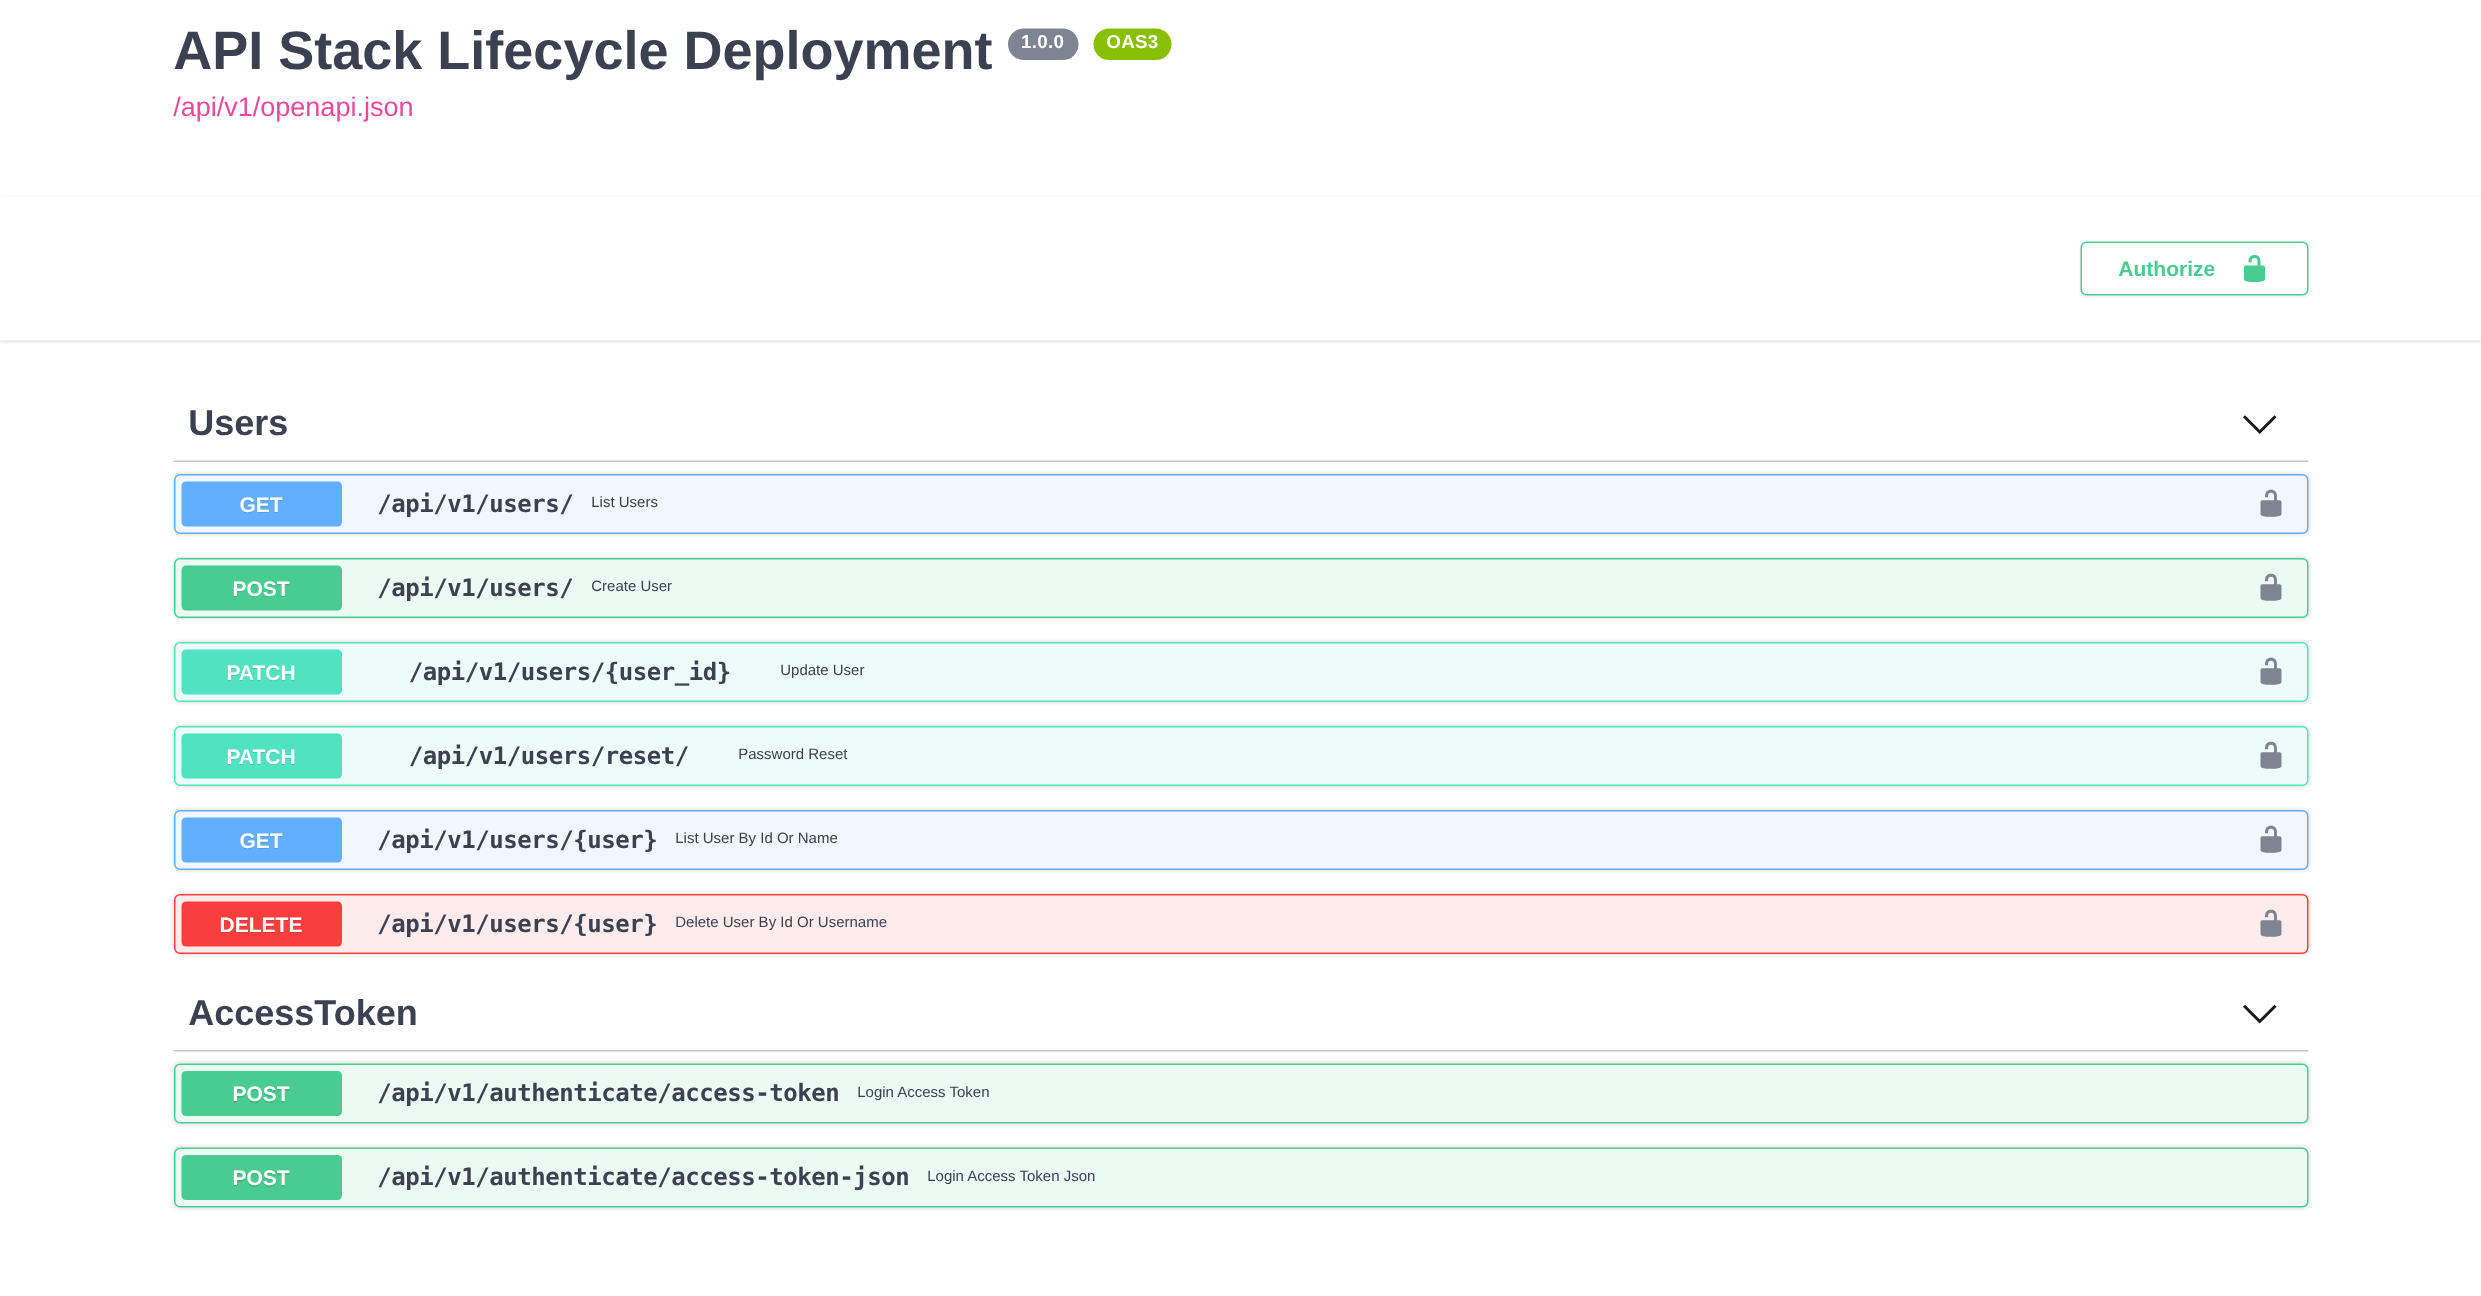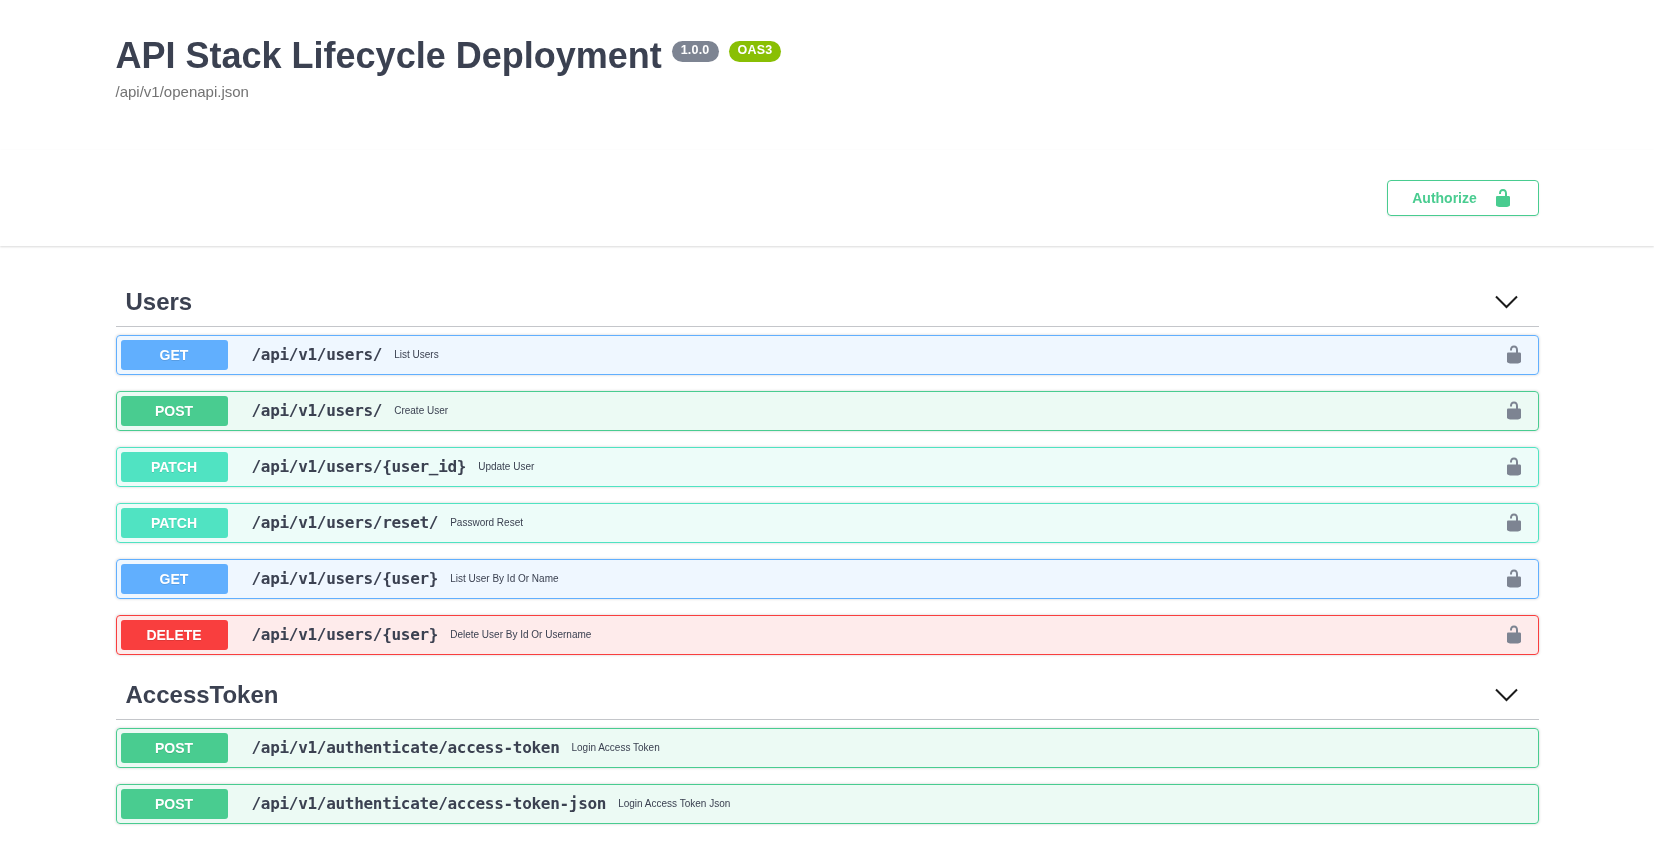--- a/index.html
+++ b/index.html
@@ -12,21 +12,21 @@
     width: 1654px;
     height: 864px;
     overflow: hidden;
   }
   .wrapper {
     width: 1423px;
     margin: 0 auto;
   }
 
   
-  .info-section { padding-top: 36px; }
+  .info-section { padding-top: 14px; }
   .api-title {
     margin: 0;
     font-size: 36px;
     font-weight: 700;
     color: #3b4151;
     line-height: 1.1;
   }
   .pill {
     display: inline-block;
     position: relative;
@@ -38,22 +38,22 @@
     font-size: 12.5px;
     font-weight: 700;
     vertical-align: baseline;
     letter-spacing: 0.2px;
   }
   .version-pill { background: #7d8492; }
   .oas-pill { background: #89bf04; }
   .spec-link {
     display: inline-block;
     margin-top: 7px;
-    font-size: 15px;
-    color: #737373;
+    font-size: 18px;
+    color: #ec4899;
     text-decoration: none;
     cursor: pointer;
   }
   .description-bar {
     margin-top: 18px;
     background: rgba(0, 0, 0, 0.05);
     padding: 4px 6px;
   }
   .description-bar code {
     font-family: "DejaVu Sans Mono", monospace;
@@ -116,21 +116,21 @@
     height: 40px;
     margin: 0 0 16px;
     padding: 4px;
     border: 1px solid #000;
     border-radius: 4px;
     box-shadow: 0 0 3px rgba(0, 0, 0, 0.19);
     cursor: pointer;
   }
   .opblock.get    { background: rgba(97, 175, 254, 0.1);  border-color: #61affe; }
   .opblock.post   { background: rgba(73, 204, 144, 0.1);  border-color: #49cc90; }
-  .opblock.patch  { background: rgba(80, 227, 194, 0.1);  border-color: #50e3c2; }
+  .opblock.patch  { background: rgba(80, 227, 194, 0.1);  border-color: #50e3c2; gap: 21px; }
   .opblock.delete { background: rgba(249, 62, 62, 0.1);   border-color: #f93e3e; }
 
   .method-badge {
     min-width: 107px;
     padding: 7px 0;
     border-radius: 3px;
     text-align: center;
     color: #ffffff;
     font-size: 14px;
     font-weight: 700;

